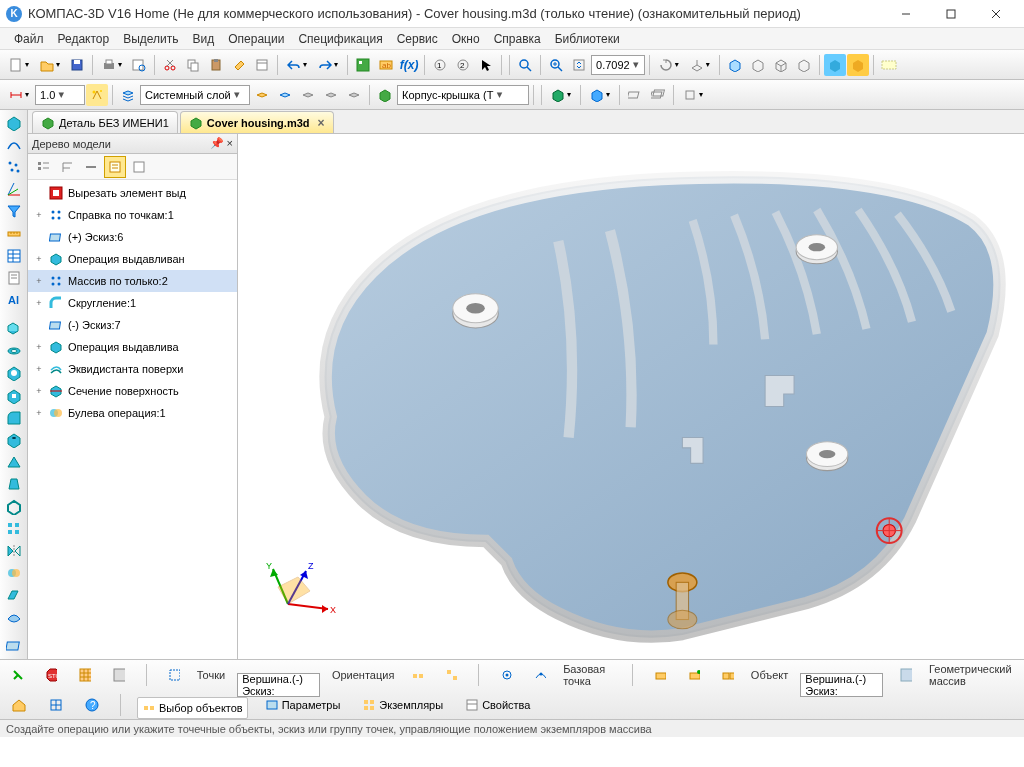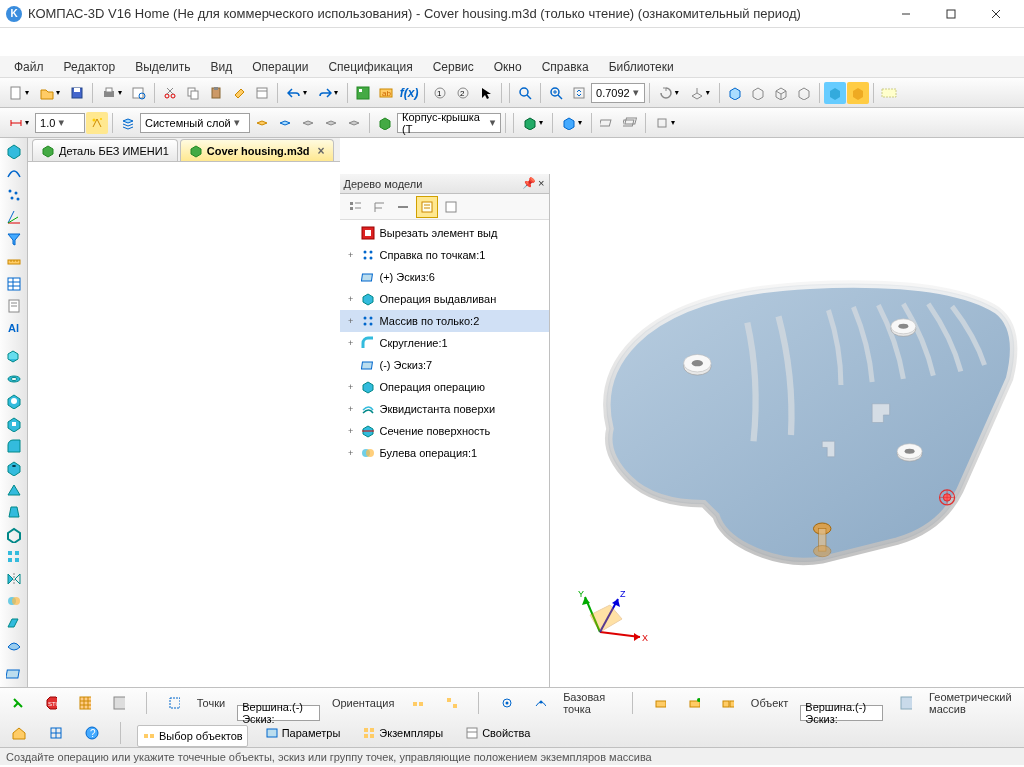--- a/index.html
+++ b/index.html
@@ -4,64 +4,64 @@
 <style>
 * { margin: 0; padding: 0; box-sizing: border-box; font-family: "Segoe UI", Tahoma, sans-serif; }
 body { width: 1024px; height: 767px; background: #fff; overflow: hidden; font-size: 11px; }
 
 .titlebar { height: 28px; background: #fff; display: flex; align-items: center; padding: 0 6px; border-bottom: 1px solid #ddd; }
 .titlebar .app-icon { width: 16px; height: 16px; background: #3a8dde; border-radius: 50%; margin-right: 6px; display:flex;align-items:center;justify-content:center;color:#fff;font-size:10px;font-weight:bold;}
 .titlebar .title { flex: 1; color: #333; font-size: 13px; }
 .titlebar .win-controls { display: flex; gap: 0; }
 .titlebar .win-btn { width: 45px; height: 28px; display: flex; align-items: center; justify-content: center; cursor: pointer; }
 
-.menubar { height: 22px; background: #f5f5f5; display: flex; align-items: center; padding: 0 8px; gap: 8px; border-bottom: 1px solid #ddd; margin-top: 28px; }
+.menubar { height: 22px; background: #f5f5f5; display: flex; align-items: center; padding: 0 8px; gap: 2px; border-bottom: 1px solid #ddd; }
 .menubar .menu-item { padding: 2px 6px; cursor: pointer; color: #333; font-size: 12px; }
 
 .toolbar { height: 30px; background: linear-gradient(#fdfdfd,#e8e8e8); border-bottom: 1px solid #c0c0c0; display: flex; align-items: center; padding: 0 4px; gap: 1px; }
 .toolbar .tbtn { width: 22px; height: 22px; display: flex; align-items: center; justify-content: center; cursor: pointer; border: 1px solid transparent; border-radius: 2px; }
 .toolbar .tbtn.wide { width: auto; padding: 0 4px; gap:2px;}
 .toolbar .sep { width: 1px; height: 20px; background: #c0c0c0; margin: 0 3px; }
 .toolbar .dd { display: flex; align-items: center; height: 20px; border: 1px solid #a0a0a0; background: #fff; font-size: 11px; padding: 0 2px 0 4px; }
 .toolbar .dd .arr { width: 12px; text-align: center; color: #555; }
 
 .main { display: flex; height: calc(767px - 28px - 22px - 30px - 30px - 30px - 60px - 18px); }
 .left-tools { width: 28px; background: linear-gradient(90deg,#fdfdfd,#e5e5e5); border-right: 1px solid #c0c0c0; display: flex; flex-direction: column; padding: 2px 0; gap: 1px; align-items:center;}
 .left-tools .ltb { width: 22px; height: 22px; display: flex; align-items: center; justify-content: center; cursor: pointer; border: 1px solid transparent; border-radius:2px;}
 
-.doc-area { flex: 1; display: flex; }
+.doc-area { flex: 1; display: flex; flex-direction: column; }
 .doc-tabs { height: 24px; background: #f0f0f0; display: flex; align-items: flex-end; padding: 0 4px; border-bottom: 1px solid #c0c0c0; gap:0;}
 .doc-tab { height: 22px; padding: 0 8px; display: flex; align-items: center; gap: 4px; background: linear-gradient(#fff,#e8e8e8); border: 1px solid #c0c0c0; border-bottom: none; border-radius: 4px 4px 0 0; font-size: 11px; cursor:pointer; margin-right:2px;}
 .doc-tab.active { background: linear-gradient(#fffbe0,#ffe890); font-weight: bold; }
 .doc-tab .tab-icon { width: 14px; height: 14px; }
 .doc-tab .close-x { color: #666; font-size: 12px; margin-left: 4px; cursor:pointer;}
 
 .work-row { flex: 1; display: flex; }
-.tree-panel { width: 210px; background: #f8f8f8; border-right: 1px solid #c0c0c0; display: flex; flex-direction: column; margin-top: 36px; }
+.tree-panel { width: 210px; background: #f8f8f8; border-right: 1px solid #c0c0c0; display: flex; flex-direction: column; }
 .tree-header { height: 20px; background: linear-gradient(#f5f5f5,#e5e5e5); border-bottom: 1px solid #c0c0c0; display: flex; align-items: center; padding: 0 4px; font-size: 11px; color:#333;}
 .tree-header .pin { margin-left: auto; display:flex; gap:2px;}
 .tree-subbar { height: 26px; display: flex; align-items: center; padding: 2px 4px; gap: 2px; border-bottom: 1px solid #ddd; }
 .tree-subbar .ttb { width: 22px; height: 22px; display: flex; align-items: center; justify-content: center; cursor: pointer; border:1px solid transparent;}
 .tree-subbar .ttb.active { background:#ffe890; border-color:#d0a000;}
 .tree-list { flex: 1; overflow-y: auto; padding: 2px 0; background:#fff;}
 .tree-item { display: flex; align-items: center; height: 22px; padding: 0 4px 0 6px; gap: 4px; cursor: pointer; font-size: 11px; white-space:nowrap; overflow:hidden;}
 .tree-item.selected { background: #d0e0f5; }
 .tree-item .node-icon { width: 16px; height: 16px; flex-shrink:0; display:flex;align-items:center;justify-content:center;}
 .tree-item .expander { width:10px; color:#666; font-size:9px; text-align:center;}
 .tree-footer { height: 20px; display: flex; border-top: 1px solid #c0c0c0; font-size:10px;}
 .tree-footer .ft { flex: 1; padding: 2px 4px; background: #f0f0f0; border-right: 1px solid #c0c0c0; cursor:pointer; text-align:center;}
 
 .viewport { flex: 1; background: #fff; position: relative; overflow:hidden;}
 .viewport .model-area { position:absolute; inset:10px 16px 16px 10px; }
 .axis-gizmo { position: absolute; left: 20px; bottom: 40px; width: 80px; height: 60px; }
 
 .bottom-panel { height: 60px; background: linear-gradient(#fdfdfd,#e8e8e8); border-top: 1px solid #c0c0c0; display:flex; flex-direction:column;}
 .bottom-row { height: 30px; display: flex; align-items: center; padding: 0 6px; gap: 12px; }
 .bottom-row .btb { height: 22px; min-width: 22px; display: flex; align-items: center; justify-content:center; padding:0 4px; gap:3px; cursor: pointer; border:1px solid transparent; border-radius:2px; font-size:11px;}
-.bottom-row .field { height:16px; border:1px solid #a0a0a0; background:#fff; padding:0 4px; font-size:11px; display:flex;align-items:center;margin-top:20px;}
+.bottom-row .field { height:24px; border:1px solid #a0a0a0; background:#fff; padding:0 4px; font-size:11px; display:flex;align-items:center;margin-top:20px;}
 .bottom-row .label { font-size:11px; color:#333;}
 .bottom-row .vsep { width:1px; height:22px; background:#c0c0c0; margin:0 4px;}
 
 .statusbar { height: 18px; background: #f0f0f0; border-top: 1px solid #c0c0c0; display: flex; align-items: center; padding: 0 6px; font-size: 11px; color: #555; }
 svg { display:block; }
 </style>
 </head>
 <body>
 
 <div class="titlebar">
@@ -353,21 +353,21 @@
       <svg width="14" height="14">
         <path d="M2 7l5-2 5 2-5 2z" fill="#ccc" stroke="#888"></path>
       </svg>
     </div>
   <div class="sep"></div>
   <div class="tbtn">
       <svg width="14" height="14">
         <path d="M2 5l5-3 5 3v6l-5 3-5-3z" fill="#4a4" stroke="#282"></path>
       </svg>
     </div>
-  <div class="dd" style="width:104px;">
+  <div class="dd" style="width:132px;">
       <span>Корпус-крышка (Т</span>
       <span class="arr">▾</span>
     </div>
   <div class="sep"></div>
   <div class="sep"></div>
   <div class="tbtn wide">
       <svg width="14" height="14">
         <path d="M2 5l5-3 5 3v6l-5 3-5-3z" fill="#2a6" stroke="#063"></path>
       </svg>
       <span style="font-size:8px;">▾</span>
@@ -684,21 +684,21 @@
               </span>
               <span>(-) Эскиз:7</span>
             </div>
           <div class="tree-item">
               <span class="expander">+</span>
               <span class="node-icon">
                 <svg width="14" height="14">
                   <path d="M2 5l5-3 5 3v5l-5 3-5-3z" fill="#3bd" stroke="#088"></path>
                 </svg>
               </span>
-              <span>Операция операцию</span>
+              <span>Операция выдавлива</span>
             </div>
           <div class="tree-item">
               <span class="expander">+</span>
               <span class="node-icon">
                 <svg width="14" height="14">
                   <path d="M2 8q6-6 10 0" fill="none" stroke="#3bd" stroke-width="1.5"></path>
                   <path d="M2 11q6-6 10 0" fill="none" stroke="#088" stroke-width="1.5"></path>
                 </svg>
               </span>
               <span>Эквидистанта поверхи</span>

